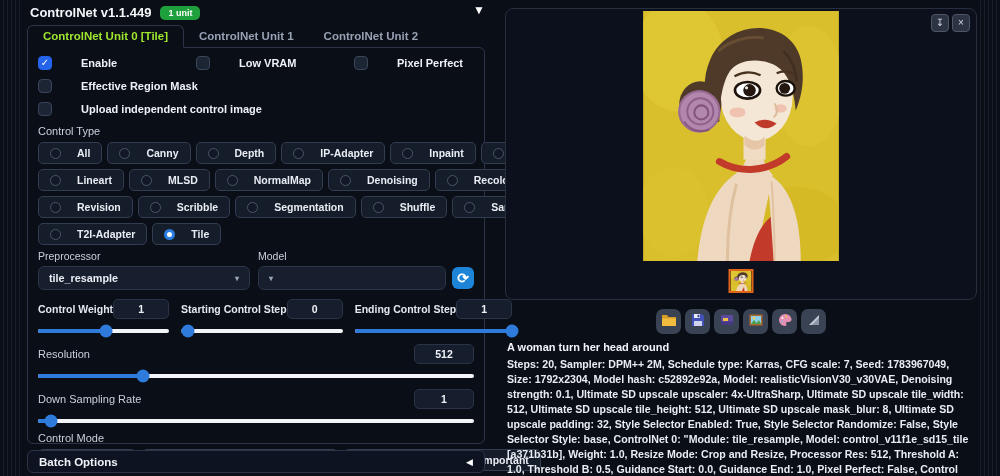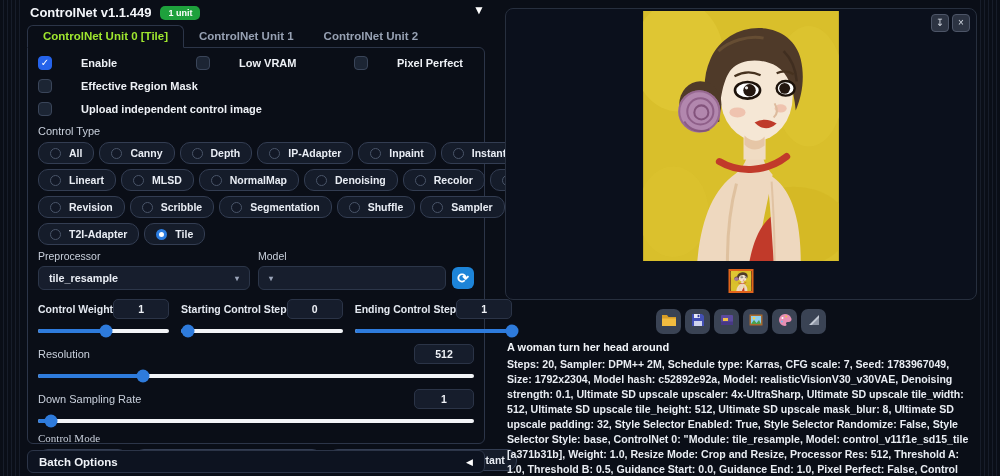--- a/index.html
+++ b/index.html
@@ -29,22 +29,22 @@
   .cb-item{display:flex;align-items:center;gap:7px;min-width:150px;margin-right:8px;cursor:pointer;}
   .checkbox{width:14px;height:14px;border-radius:4px;background:#1c2534;border:1px solid #3a4559;
         box-sizing:border-box;display:flex;align-items:center;justify-content:center;
         font-size:10px;line-height:1;color:#fff;flex:none;}
   .checkbox.checked{background:#2563eb;border-color:#2563eb;}
   .cb-label{font-size:11px;font-weight:bold;color:#eef1f6;white-space:nowrap;margin-left:22px;}
 
   .section-label{font-size:11px;color:#c9d0dc;margin:3px 0 5px;}
 
   .ctype-row{display:flex;gap:5px;margin-bottom:5px;}
-  .pill{display:flex;align-items:center;gap:8px;height:20px;padding:0 11px;background:#151c2a;
-        border:1px solid #333d52;border-radius:10px;font-size:10.5px;font-weight:bold;color:#e9edf4;
+  .pill{display:flex;align-items:center;gap:16px;height:20px;padding:0 11px;background:#151c2a;
+        border:1px solid #333d52;border-radius:5px;font-size:10.5px;font-weight:bold;color:#e9edf4;
         white-space:nowrap;cursor:pointer;justify-content:flex-end;}
   .radio{width:11px;height:11px;border-radius:50%;background:#121826;border:1px solid #4a5569;
         box-sizing:border-box;flex:none;}
   .radio.checked{background:#fff;border:3.5px solid #2b7ce0;}
 
   .dd-row{display:flex;gap:8px;margin-top:3px;}
   .dd-col1{width:212px;flex:none;}
   .dd-col2{flex:1;}
   .dd-label{font-size:10.5px;color:#c9d0dc;margin-bottom:4px;}
   .dd-line{display:flex;gap:6px;align-items:center;}
@@ -354,21 +354,21 @@
         <div class="wide-head">
           <span class="num-label">Down Sampling Rate</span>
           <span class="num-input">1</span>
         </div>
         <div class="track">
             <div class="fill" style="width: 3%;"></div>
             <div class="thumb" style="left: 3%;"></div>
           </div>
       </div>
 
-      <div class="section-label" style="margin-top:9px;font-family:Liberation Serif, serif;">Control Mode</div>
+      <div class="section-label" style="margin-top:9px;">Control Mode</div>
       <div class="mode-row">
           <div class="pill">
             <span class="radio checked"></span>
             <span>Balanced</span>
           </div>
           <div class="pill">
             <span class="radio"></span>
             <span>My prompt is more important</span>
           </div>
           <div class="pill">

